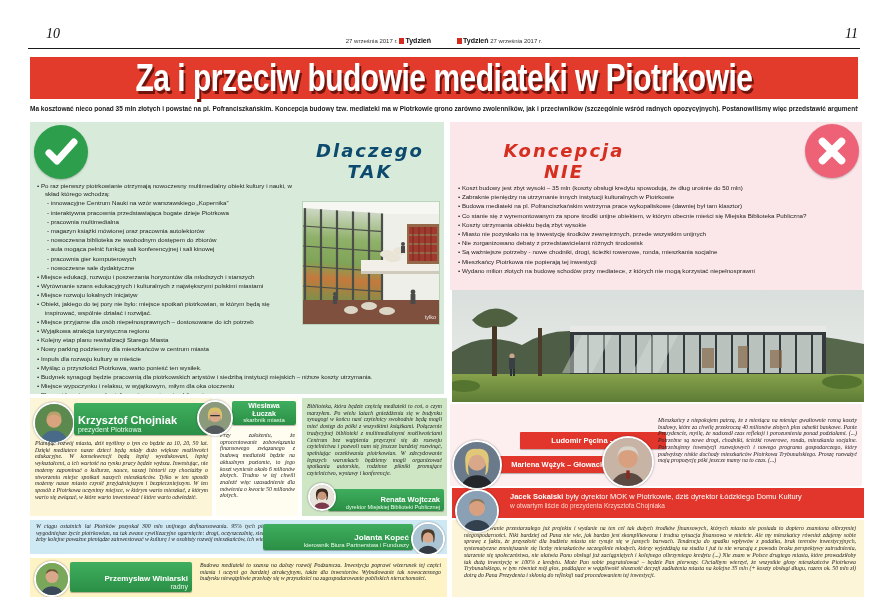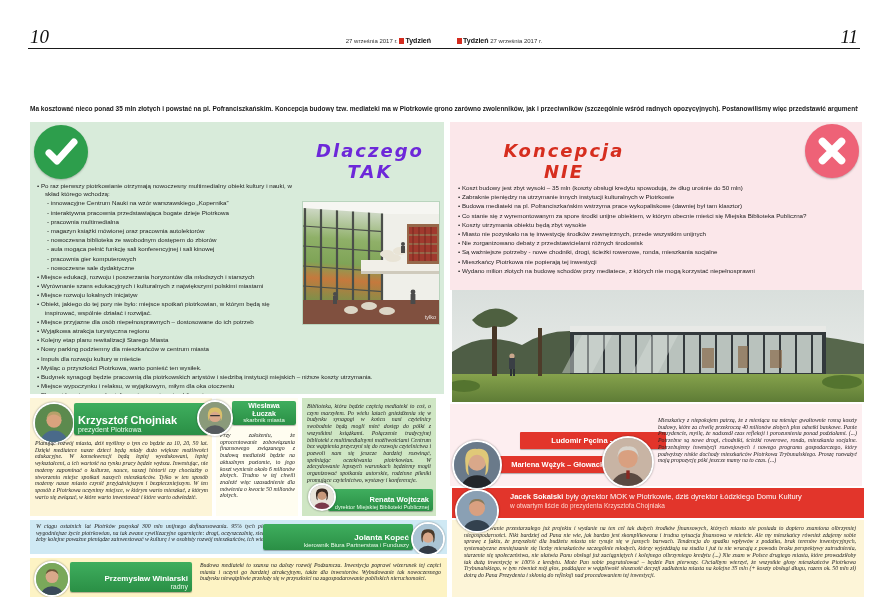--- a/index.html
+++ b/index.html
@@ -1,56 +1,56 @@
 <!DOCTYPE html>
 <html><head>
 <meta charset="utf-8">
 <style>
   html,body{margin:0;padding:0;background:#fff;}
   #page{position:relative;width:888px;height:600px;background:#ffffff;overflow:hidden;
         font-family:"Liberation Sans",sans-serif;color:#1a1a1a;}
   .abs{position:absolute;}
   
-  .pagenum{font-family:"Liberation Serif",serif;font-style:italic;font-size:19px;color:#111;}
+  .pagenum{font-family:"Liberation Serif",serif;font-style:italic;font-size:14px;color:#111;margin-left:16px;}
   .masthead{top:37px;left:0;width:100%;display:flex;justify-content:center;gap:26px;font-size:6px;color:#333;align-items:center;}
   .mast-name{font-weight:bold;color:#111;font-size:7px;}
   .mast-sq{display:inline-block;width:5px;height:6px;background:#d42b1e;margin:0 1px -1px 0;}
   .rule{top:48px;left:28px;right:28px;border-top:1.4px solid #1a1a1a;}
   .title-banner{top:57px;left:30px;width:828px;height:42px;background:#e23b2b;display:flex;align-items:center;justify-content:center;}
   .title-text{color:#fff;font-weight:bold;font-size:30px;letter-spacing:-0.5px;transform:scaleY(1.3);white-space:nowrap;
               text-shadow:2px 2px 0 #6e140d;}
   .lead{top:105px;left:30px;width:828px;font-size:6.5px;font-weight:bold;text-align:center;white-space:nowrap;overflow:hidden;}
   
   .panel-left{top:122px;left:30px;width:414px;height:272px;background:#d8ebda;overflow:hidden;}
   .panel-right{top:122px;left:450px;width:412px;height:168px;background:#fbe7ea;overflow:hidden;}
   .badge{border-radius:50%;display:flex;align-items:center;justify-content:center;}
   .badge-green{top:3px;left:4px;width:54px;height:54px;background:#2d9e4c;box-shadow:0 1px 2px rgba(0,0,0,.25);}
   .badge-red{top:2px;right:3px;width:54px;height:54px;background:#ee6277;box-shadow:0 1px 2px rgba(0,0,0,.25);}
   .label-box{display:flex;align-items:center;justify-content:center;color:#fff;font-weight:bold;font-size:25px;letter-spacing:1px;}
   .sup-box{top:10px;left:62px;width:200px;height:35px;background:#2d9e4c;box-shadow:1px 2px 0 rgba(0,0,0,.2);}
   .opp-box{top:9px;left:202px;width:158px;height:36px;background:#ee6277;box-shadow:1px 2px 0 rgba(0,0,0,.2);}
   .script{font-family:"DejaVu Sans",sans-serif;font-style:italic;font-weight:bold;font-size:18px;letter-spacing:2px;text-align:center;}
-  .why-tak{top:18px;left:268px;width:144px;color:#6d28d9;text-align:center;}
+  .why-tak{top:18px;left:268px;width:144px;color:#0c4a6e;text-align:center;}
   .why-nie{top:18px;left:30px;width:168px;color:#d62e1f;}
   
   .bullets{position:absolute;top:60px;left:7px;right:5px;bottom:2px;font-size:6.2px;line-height:1.32;color:#222;}
   .blt{padding-left:8px;text-indent:-8px;margin:0 0 1px 0;}
   .blt::before{content:"•  ";}
   .sub-list .blt{padding-left:16px;text-indent:-6px;}
   .sub-list .blt::before{content:"-  ";}
   .opp-bullets{top:62px;left:8px;right:8px;}
   
   .interior-wrap{float:right;width:136px;height:122px;margin:20px 0 4px 7px;box-shadow:0 0 0 1px #b9d4bd;position:relative;}
   .photo-mark{position:absolute;right:3px;bottom:3px;color:#fff;font-size:5.5px;opacity:.85;}
   .exterior-wrap{top:290px;left:452px;width:412px;height:112px;}
   
   .qbox{position:absolute;overflow:hidden;}
   .box-chojniak{top:398px;left:30px;width:182px;height:118px;background:#fdf5d8;}
   .box-luczak{top:398px;left:216px;width:82px;height:118px;background:#fffdf0;}
-  .box-wojtczak{top:398px;left:302px;width:134px;height:118px;background:#cfe6c4;}
+  .box-wojtczak{top:398px;left:302px;width:145px;height:118px;background:#cfe6c4;}
   .box-kopec{top:520px;left:30px;width:417px;height:34px;background:#cfe9f4;}
   .box-winiarski{top:558px;left:30px;width:417px;height:39px;background:#fdf3c4;}
   .qtext{font-family:"Liberation Serif",serif;font-style:italic;font-size:5.8px;line-height:1.16;color:#222;text-align:justify;}
   .nb{background:linear-gradient(180deg,#3fae5e,#2a8f45);color:#fff;border-radius:2px;box-shadow:0 1px 1px rgba(0,0,0,.3);
       display:flex;flex-direction:column;justify-content:flex-end;padding:1px 4px;box-sizing:border-box;}
   .nb .nb-name{font-weight:bold;line-height:1.1;}
   .nb .nb-role{line-height:1.1;color:#eafbea;}
   .avatar{border-radius:50%;overflow:hidden;border:2px solid #fff;box-shadow:0 0 2px rgba(0,0,0,.45);background:#9ab;}
   .avatar svg{display:block;width:100%;height:100%;}
   
@@ -74,20 +74,23 @@
       <span>27 września 2017 r.</span>
       <span class="mast-sq"></span><span class="mast-name">Tydzień</span>
     </span>
     <span>
       <span class="mast-sq"></span><span class="mast-name">Tydzień</span>
       <span>27 września 2017 r.</span>
     </span>
   </div>
   <div class="abs rule"></div>
 
+  <div class="abs title-banner">
+    <span class="title-text">Za i przeciw budowie mediateki w Piotrkowie</span>
+  </div>
   <div class="abs lead">Ma kosztować nieco ponad 35 mln złotych i powstać na pl. Pofranciszkańskim. Koncepcja budowy tzw. mediateki ma w Piotrkowie grono zarówno zwolenników, jak i przeciwników (szczególnie wśród radnych opozycyjnych). Postanowiliśmy więc przedstawić argumenty obu stron.</div>
 
   <div class="abs panel-left">
     <div class="abs badge badge-green">
       <svg viewBox="0 0 40 40" width="40" height="40">
           <path d="M8 21 L16 29 L33 10" fill="none" stroke="#fff" stroke-width="7" stroke-linecap="round" stroke-linejoin="round"></path>
         </svg>
     </div>
     <div class="abs script why-tak">Dlaczego TAK</div>
 

